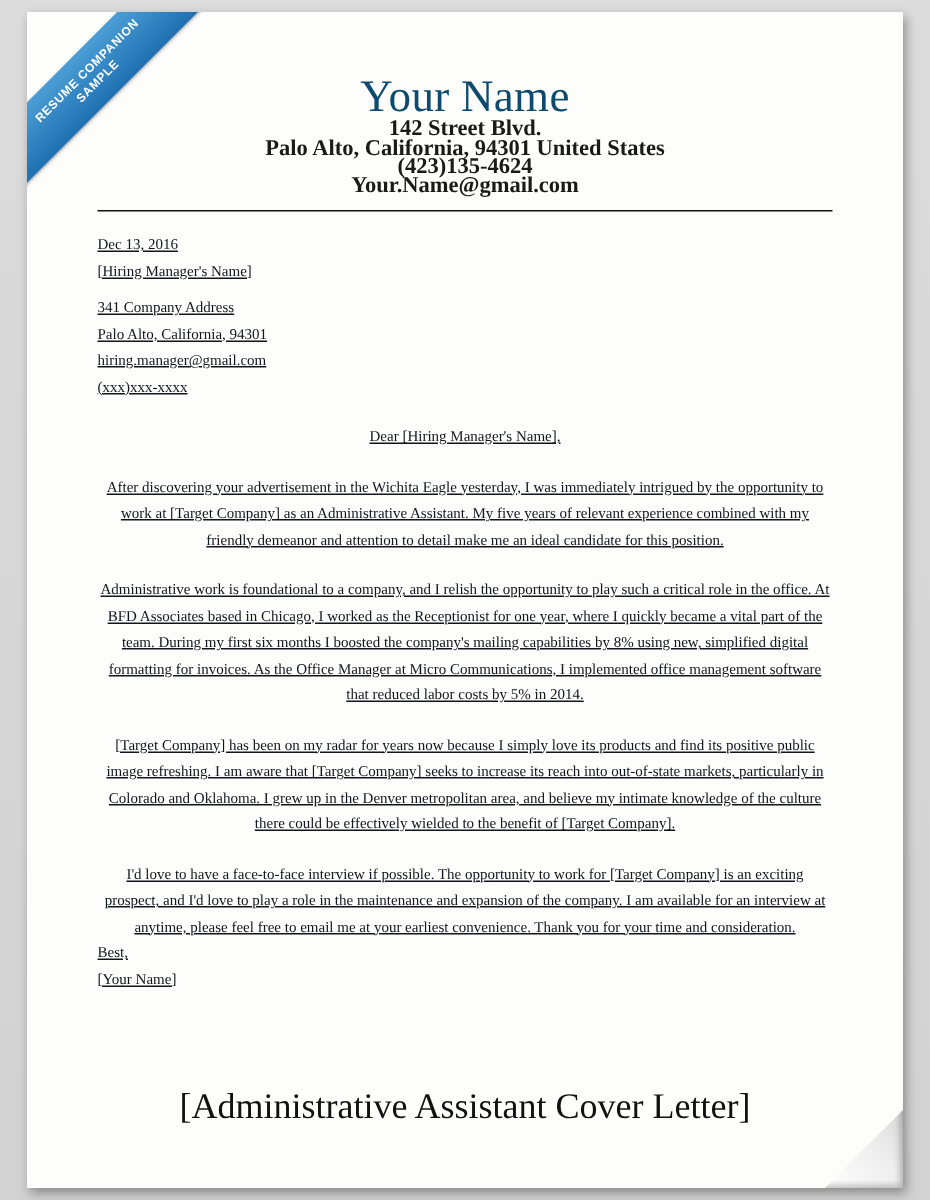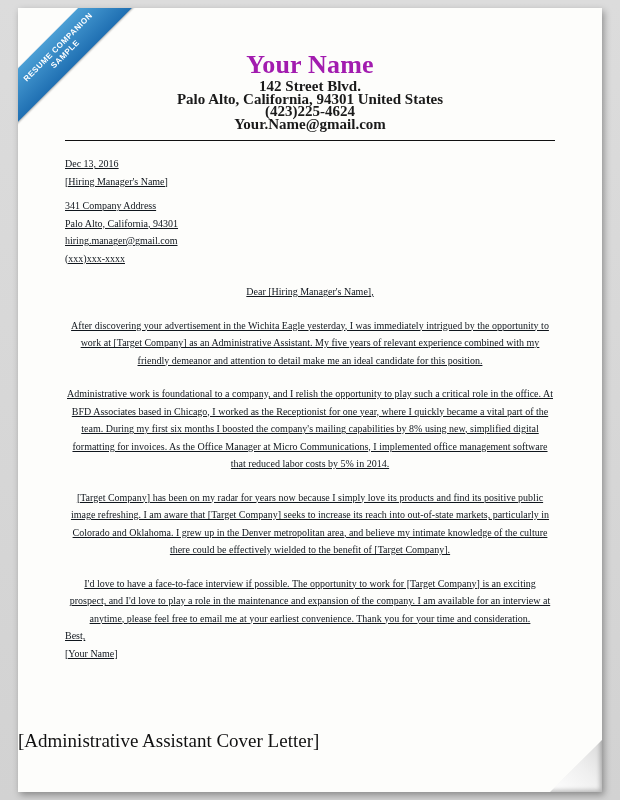--- a/index.html
+++ b/index.html
@@ -92,23 +92,23 @@
     top: 0;
     width: 584px;
     height: 784px;
     padding: 0;
   }
   .header {
     text-align: center;
     padding-top: 42px;
   }
   .name {
-    font-size: 26px;
-    font-weight: bold;
-    color: #a21caf;
+    font-size: 30px;
+    font-weight: normal;
+    color: #0c4a6e;
     letter-spacing: 0.2px;
     line-height: 30px;
   }
   .contact-line {
     font-size: 15px;
     font-weight: bold;
     color: #1a1a1a;
     line-height: 12.5px;
   }
   .rule {
@@ -132,39 +132,39 @@
     margin-top: 16px;
     text-align: center;
   }
   .sign-off {
   }
   .footer-title {
     position: absolute;
     left: 0;
     right: 0;
     bottom: 40px;
-    text-align: left;
-    font-size: 19px;
+    text-align: center;
+    font-size: 24px;
     color: #111111;
     font-family: "Liberation Serif", serif;
   }
 </style>
 </head>
 <body>
 
 <div class="page-wrap">
   <div class="paper">
 
     <div class="content">
 
       <div class="header">
         <div class="name">Your Name</div>
         <div class="contact-line">142 Street Blvd.</div>
         <div class="contact-line">Palo Alto, California, 94301 United States</div>
-        <div class="contact-line">(423)225-4624</div>
+        <div class="contact-line">(423)135-4624</div>
         <div class="contact-line">Your.Name@gmail.com</div>
       </div>
 
       <div class="rule"></div>
 
       <div class="body-block">
         <div class="date">Dec 13, 2016</div>
         <div>[Hiring Manager's Name]</div>
 
         <div class="block-gap">

